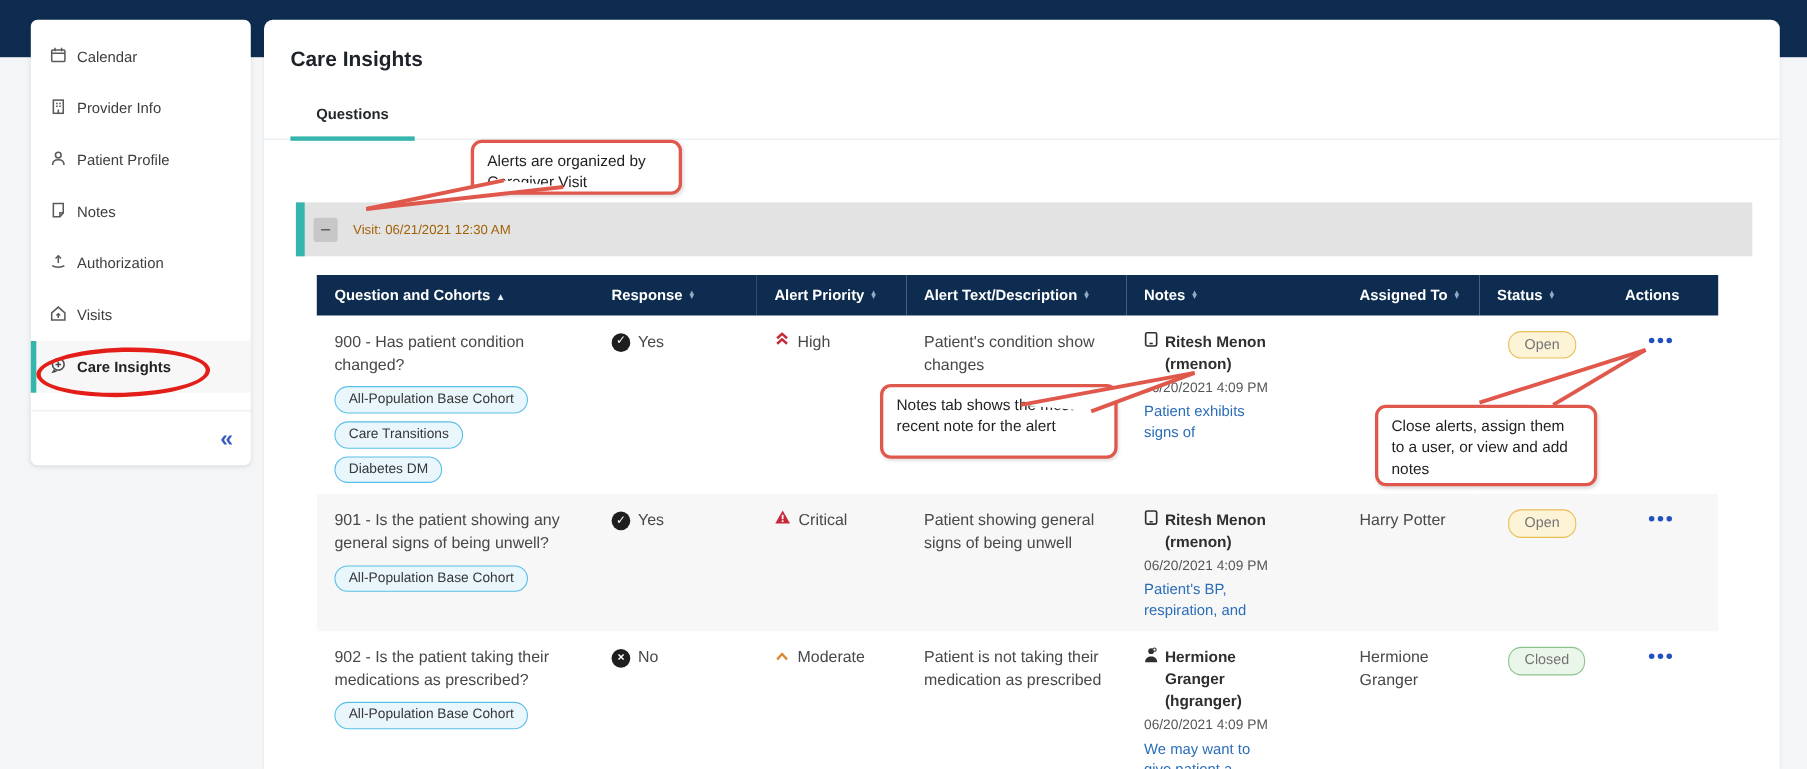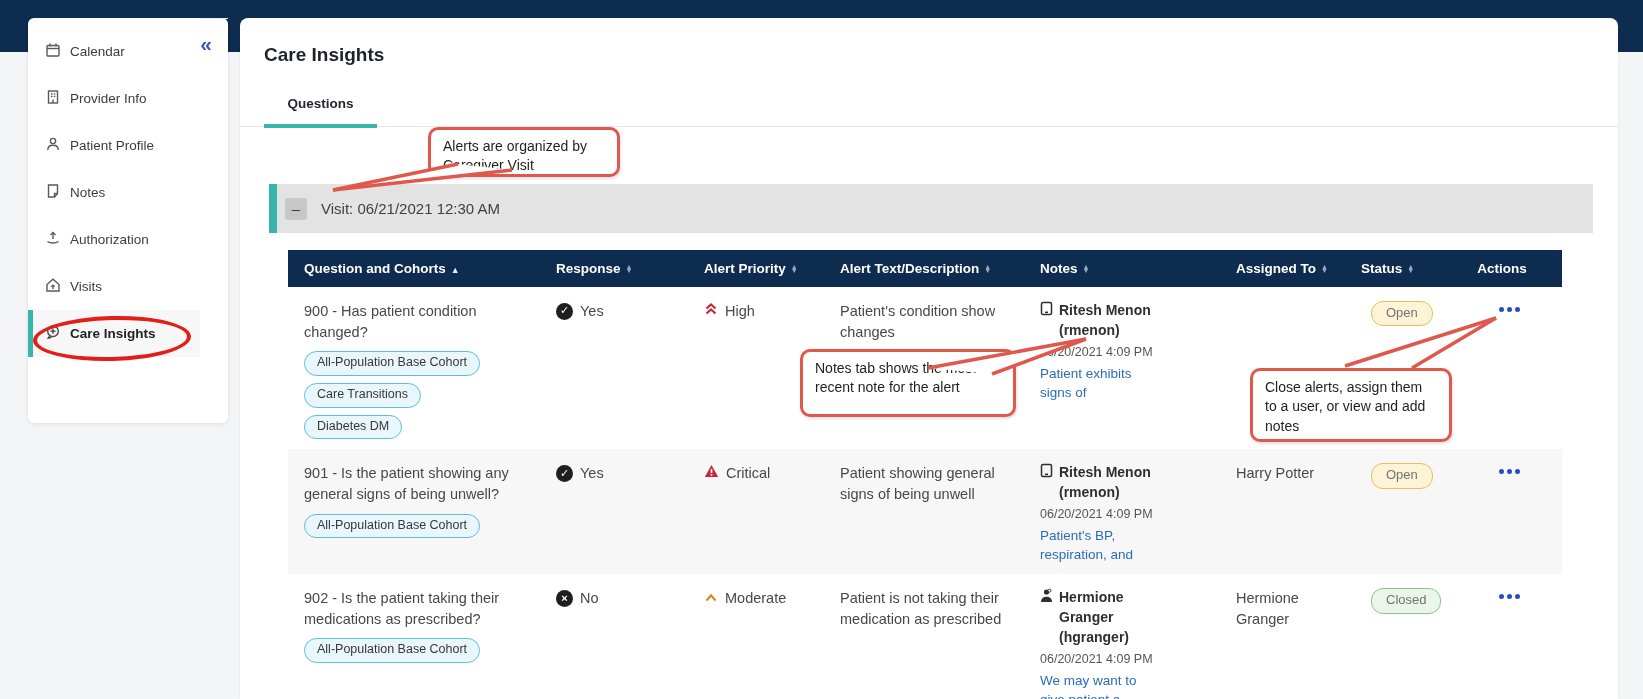--- a/index.html
+++ b/index.html
@@ -10,21 +10,21 @@
   }
 
   
   .topbar { position:absolute; left:0; top:0; width:1643px; height:52px; background:#0d2c4f; z-index:0; }
 
   
   .sidebar {
     position:absolute; left:28px; top:18px; width:200px; height:405px;
     background:#fff; border-radius:6px; z-index:2;
     box-shadow:0 1px 4px rgba(0,0,0,.10);
-    display:flex; flex-direction:row;
+    display:flex; flex-direction:column;
   }
   .side-list { padding-top:10px; flex:1; }
   .side-item {
     height:47px; display:flex; align-items:center; gap:9px;
     padding-left:17px; font-size:13.5px; color:#3d3d3d; cursor:pointer;
   }
   .side-item svg { flex:0 0 auto; }
   .side-item.active {
     background:#f7f7f7; border-left:5px solid #35b5ac; padding-left:12px;
     font-weight:bold; color:#222;
@@ -53,21 +53,21 @@
   .visit-bar {
     position:absolute; left:29px; top:166px; width:1324px; height:49px;
     background:#e3e3e3; border-left:8px solid #35b5ac;
     display:flex; align-items:center; gap:14px; padding-left:8px;
   }
   .collapse-box {
     width:22px; height:22px; background:#c7c7c7; border-radius:3px;
     display:flex; align-items:center; justify-content:center;
     font-size:15px; color:#3c3c3c; cursor:pointer; line-height:1;
   }
-  .visit-label { font-size:15px; color:#404040; }
+  .visit-label { font-size:12px; color:#a16207; }
 
   
   .alerts-table { position:absolute; left:48px; top:232px; width:1274px; border-collapse:collapse; table-layout:fixed; }
   .alerts-table thead th {
     background:#0d2c4f; color:#fff; font-size:13.5px; font-weight:bold;
     text-align:left; height:37px; padding:0 8px 0 16px; white-space:nowrap; cursor:pointer;
   }
   .alerts-table thead th.c-actions { text-align:center; padding-left:0; cursor:default; }
   .sorts { display:inline-flex; flex-direction:column; vertical-align:middle; margin-left:5px; line-height:.62; }
   .sorts span { font-size:7px; color:#93a9c2; }

